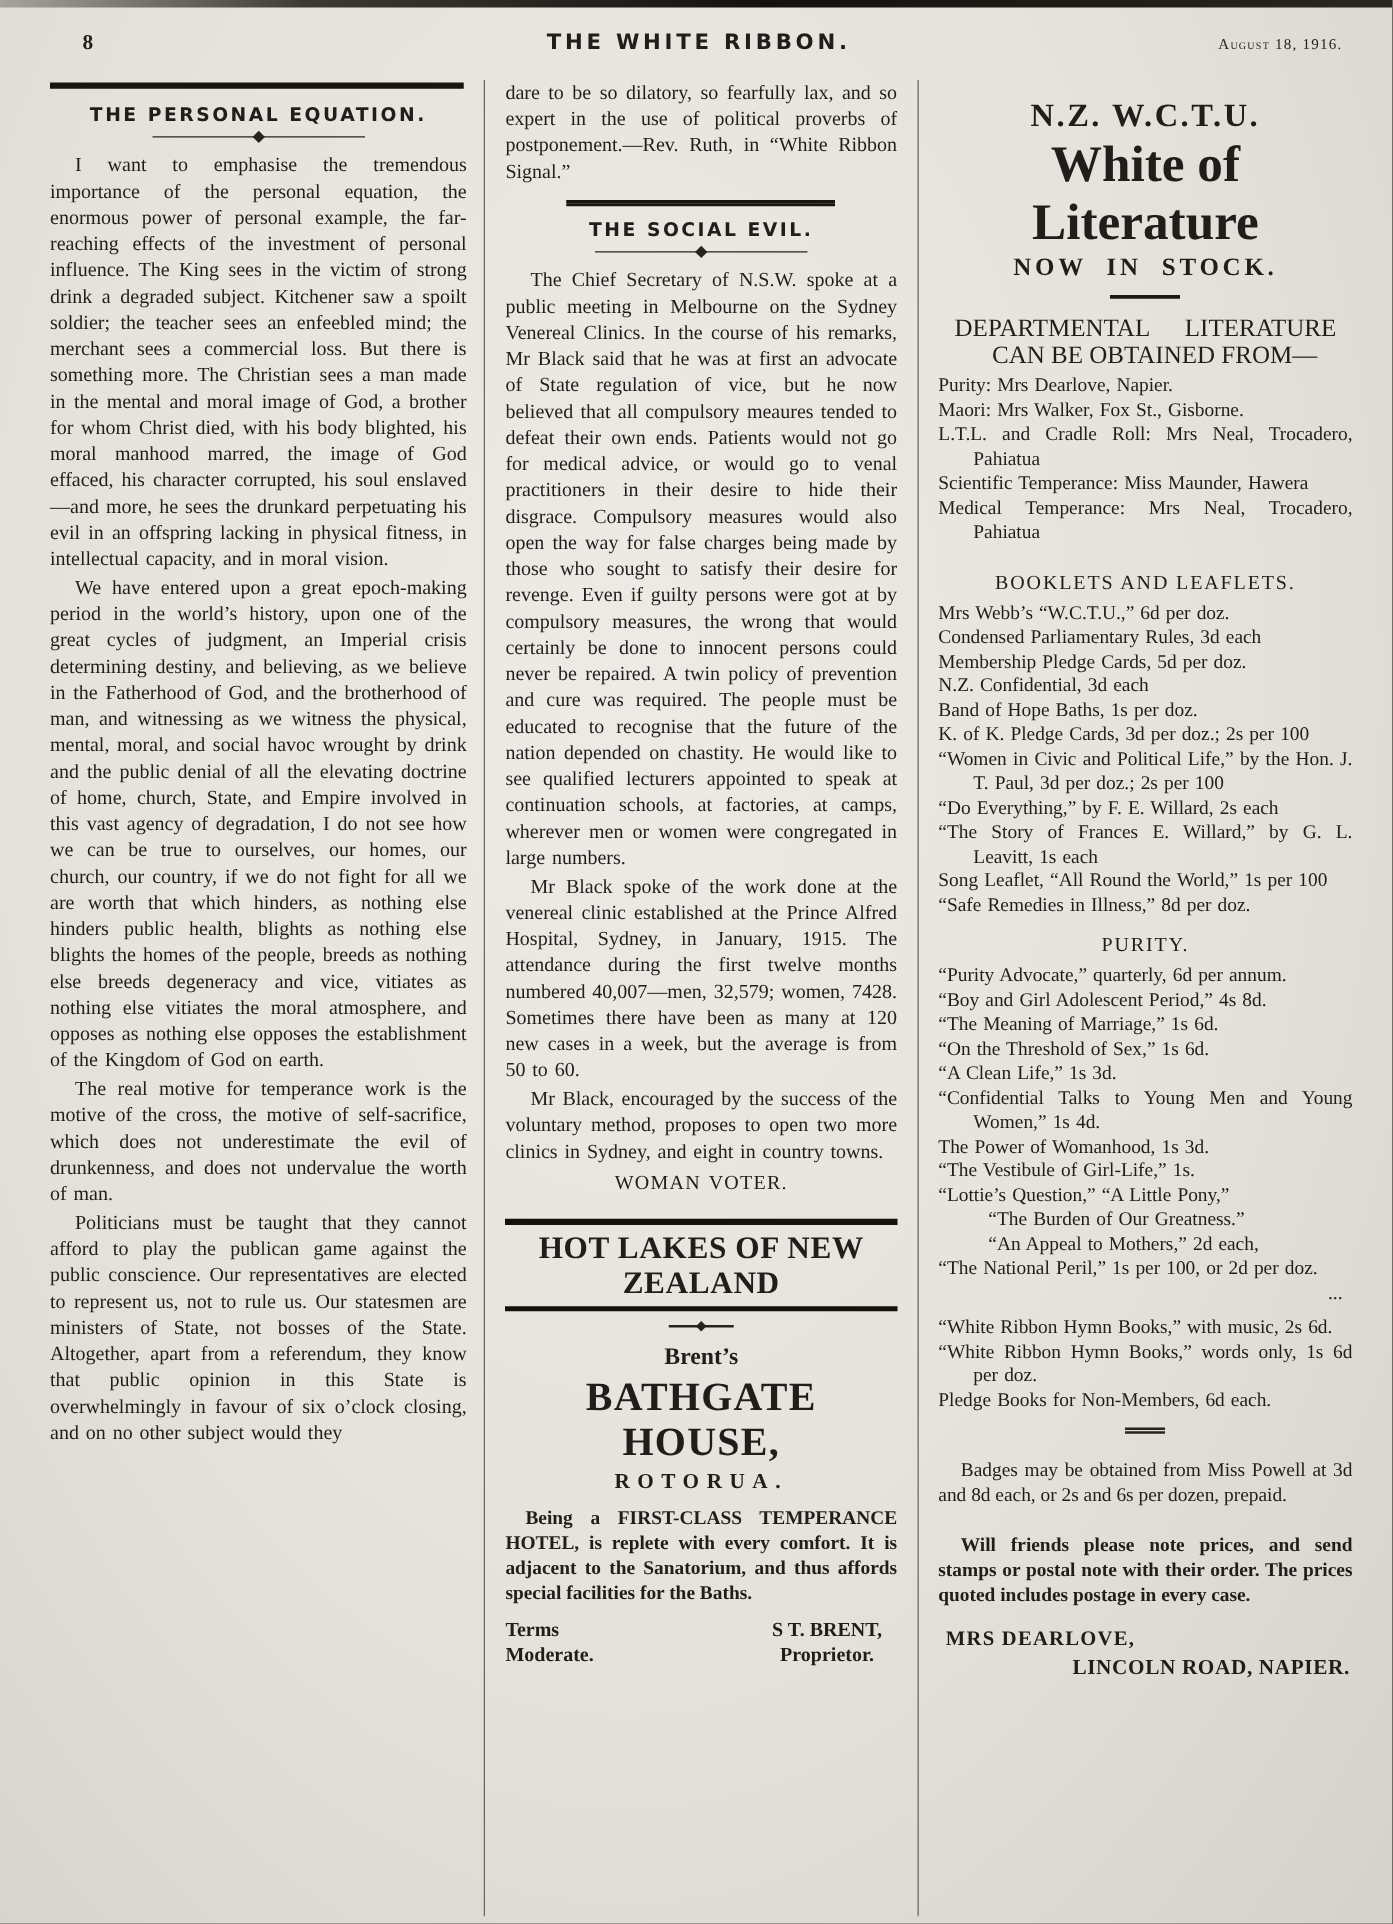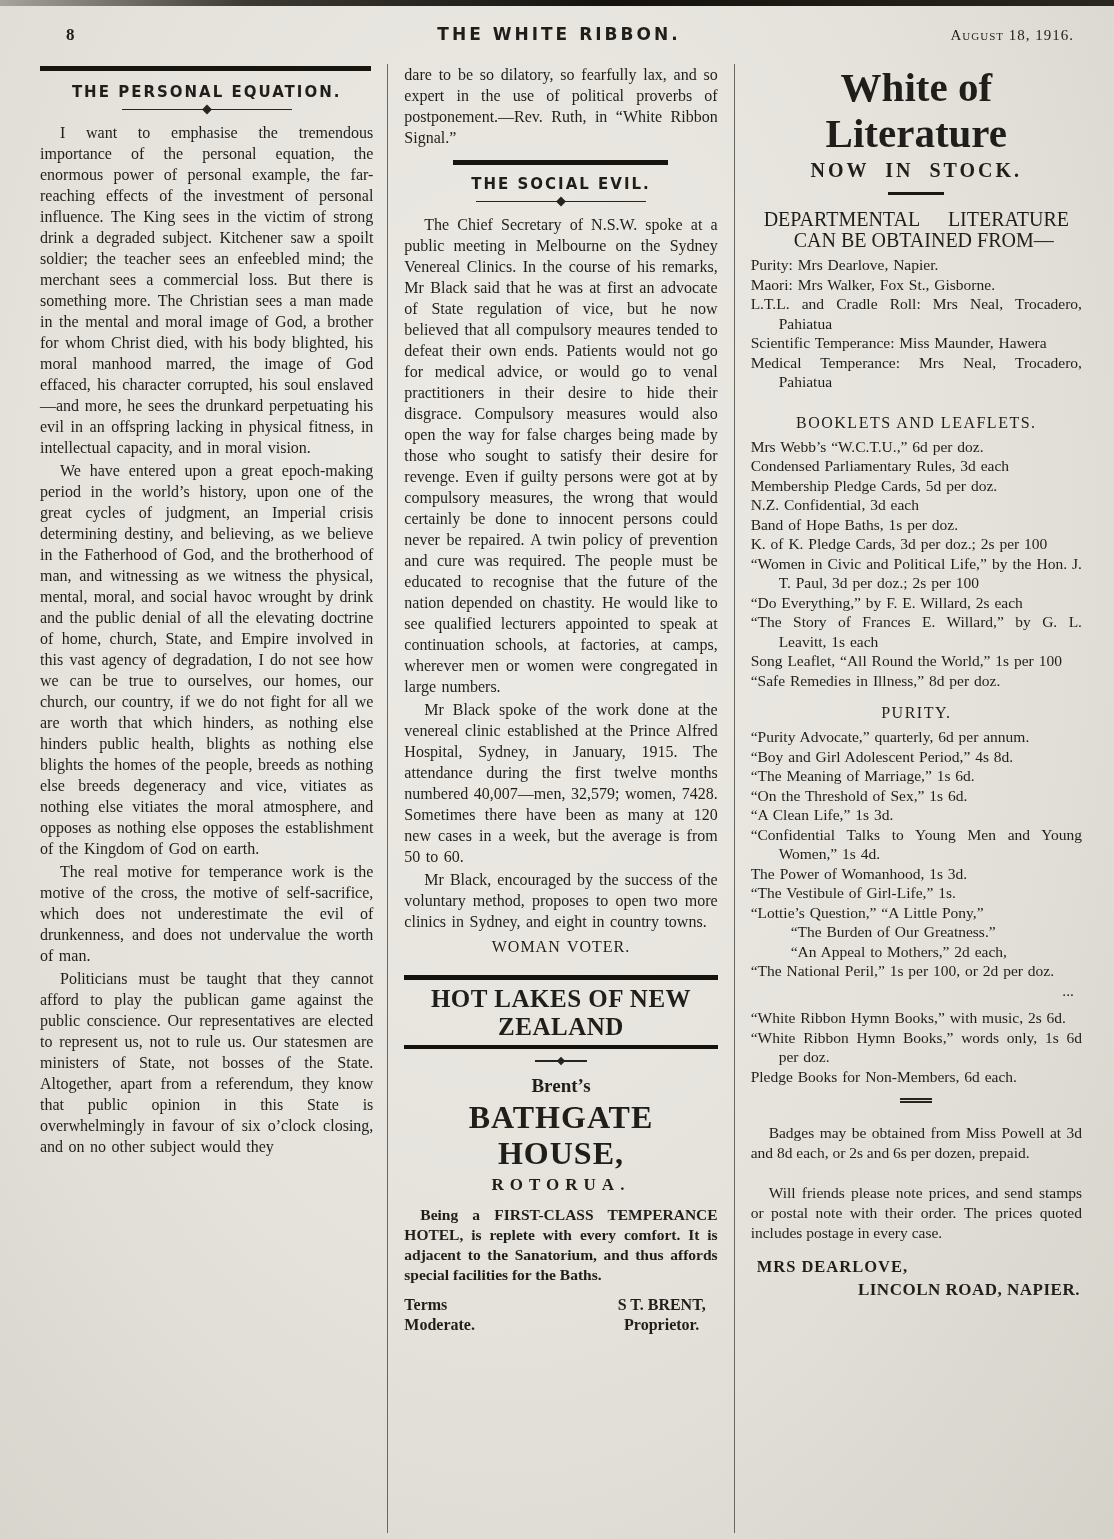--- a/index.html
+++ b/index.html
@@ -14,21 +14,21 @@
   .scan-top {
     position:absolute; top:0; left:0; width:100%; height:6px;
     background: linear-gradient(90deg, #a7a49c 0%, #3c3a34 22%, #14120e 55%, #2a2721 100%);
   }
   .masthead {
     position:absolute; top:24px; left:40px; right:36px;
     display:grid; grid-template-columns:1fr auto 1fr; align-items:baseline;
   }
   .pagenum { font-weight:bold; font-size:17px; padding-left:26px; }
   .mast-title { font-family:"DejaVu Sans","Liberation Sans",sans-serif; font-weight:bold; font-size:17px; letter-spacing:3px; }
-  .issue-date { justify-self:end; font-size:15px; font-variant:small-caps; letter-spacing:1px; padding-right:4px; }
+  .issue-date { justify-self:end; font-size:12px; font-variant:small-caps; letter-spacing:1px; padding-right:4px; }
 
   .columns { position:absolute; top:64px; left:40px; right:32px; bottom:6px; display:flex; }
   .col { width:33.333%; }
   .col1 { padding-right:14px; }
   .col2 { padding:0 16px; border-left:1px solid #6a675e; border-right:1px solid #6a675e; }
   .col3 { padding-left:16px; }
 
   .col-bar { height:5px; background:#17150f; margin:2px 2px 12px 0; }
 
   .article-head {
@@ -65,21 +65,21 @@
   .lit-sub { text-align:center; font-weight:bold; font-size:20px; letter-spacing:3px; word-spacing:8px; margin:3px 0 0; }
   .short-rule { width:56px; border-top:3px solid #1a1812; margin:10px auto 14px; }
 
   .dept-head { font-size:20px; line-height:21px; padding-left:30px; text-indent:-30px; margin:0 13px 4px; text-align:justify; }
   .li { font-size:15.5px; line-height:19.5px; padding-left:28px; text-indent:-28px; text-align:justify; word-spacing:1px; margin:0; }
   .li.indent2 { text-indent:12px; text-align:left; }
   .li.dots { text-align:right; padding:0 8px 0 0; text-indent:0; }
   .section-head { text-align:center; font-size:16px; letter-spacing:1.5px; margin:14px 0 5px; }
   .gap-sm { height:8px; }
   .note { font-size:15.5px; line-height:20px; text-align:justify; text-indent:18px; margin:20px 0 0; }
-  .note.bold { font-weight:normal; }
+  .note.bold { font-weight:bold; }
   .sep-dash { width:32px; height:5px; border-top:2px solid #26241f; border-bottom:2px solid #26241f; margin:12px auto 8px; }
   .sig-name { font-weight:bold; font-size:16.5px; letter-spacing:1px; margin:14px 0 0 6px; }
   .sig-addr { font-weight:bold; font-size:17px; text-align:right; padding-right:2px; margin-top:3px; letter-spacing:0.5px; }
 </style>
 </head>
 <body>
 
 <div class="page">
   <div class="scan-top"></div>
 
@@ -131,20 +131,21 @@
           </div>
           <div class="block right">
             <div>S T. BRENT,</div>
             <div>Proprietor.</div>
           </div>
         </div>
       </div>
     </section>
 
     <section class="col col3">
+      <div class="lit-org">N.Z. W.C.T.U.</div>
       <div class="lit-title">White of Literature</div>
       <div class="lit-sub">NOW IN STOCK.</div>
       <div class="short-rule"></div>
 
       <p class="dept-head">DEPARTMENTAL LITERATURE CAN BE OBTAINED FROM—</p>
       <p class="li">Purity: Mrs Dearlove, Napier.</p>
       <p class="li">Maori: Mrs Walker, Fox St., Gisborne.</p>
       <p class="li">L.T.L. and Cradle Roll: Mrs Neal, Trocadero, Pahiatua</p>
       <p class="li">Scientific Temperance: Miss Maunder, Hawera</p>
       <p class="li">Medical Temperance: Mrs Neal, Trocadero, Pahiatua</p>

